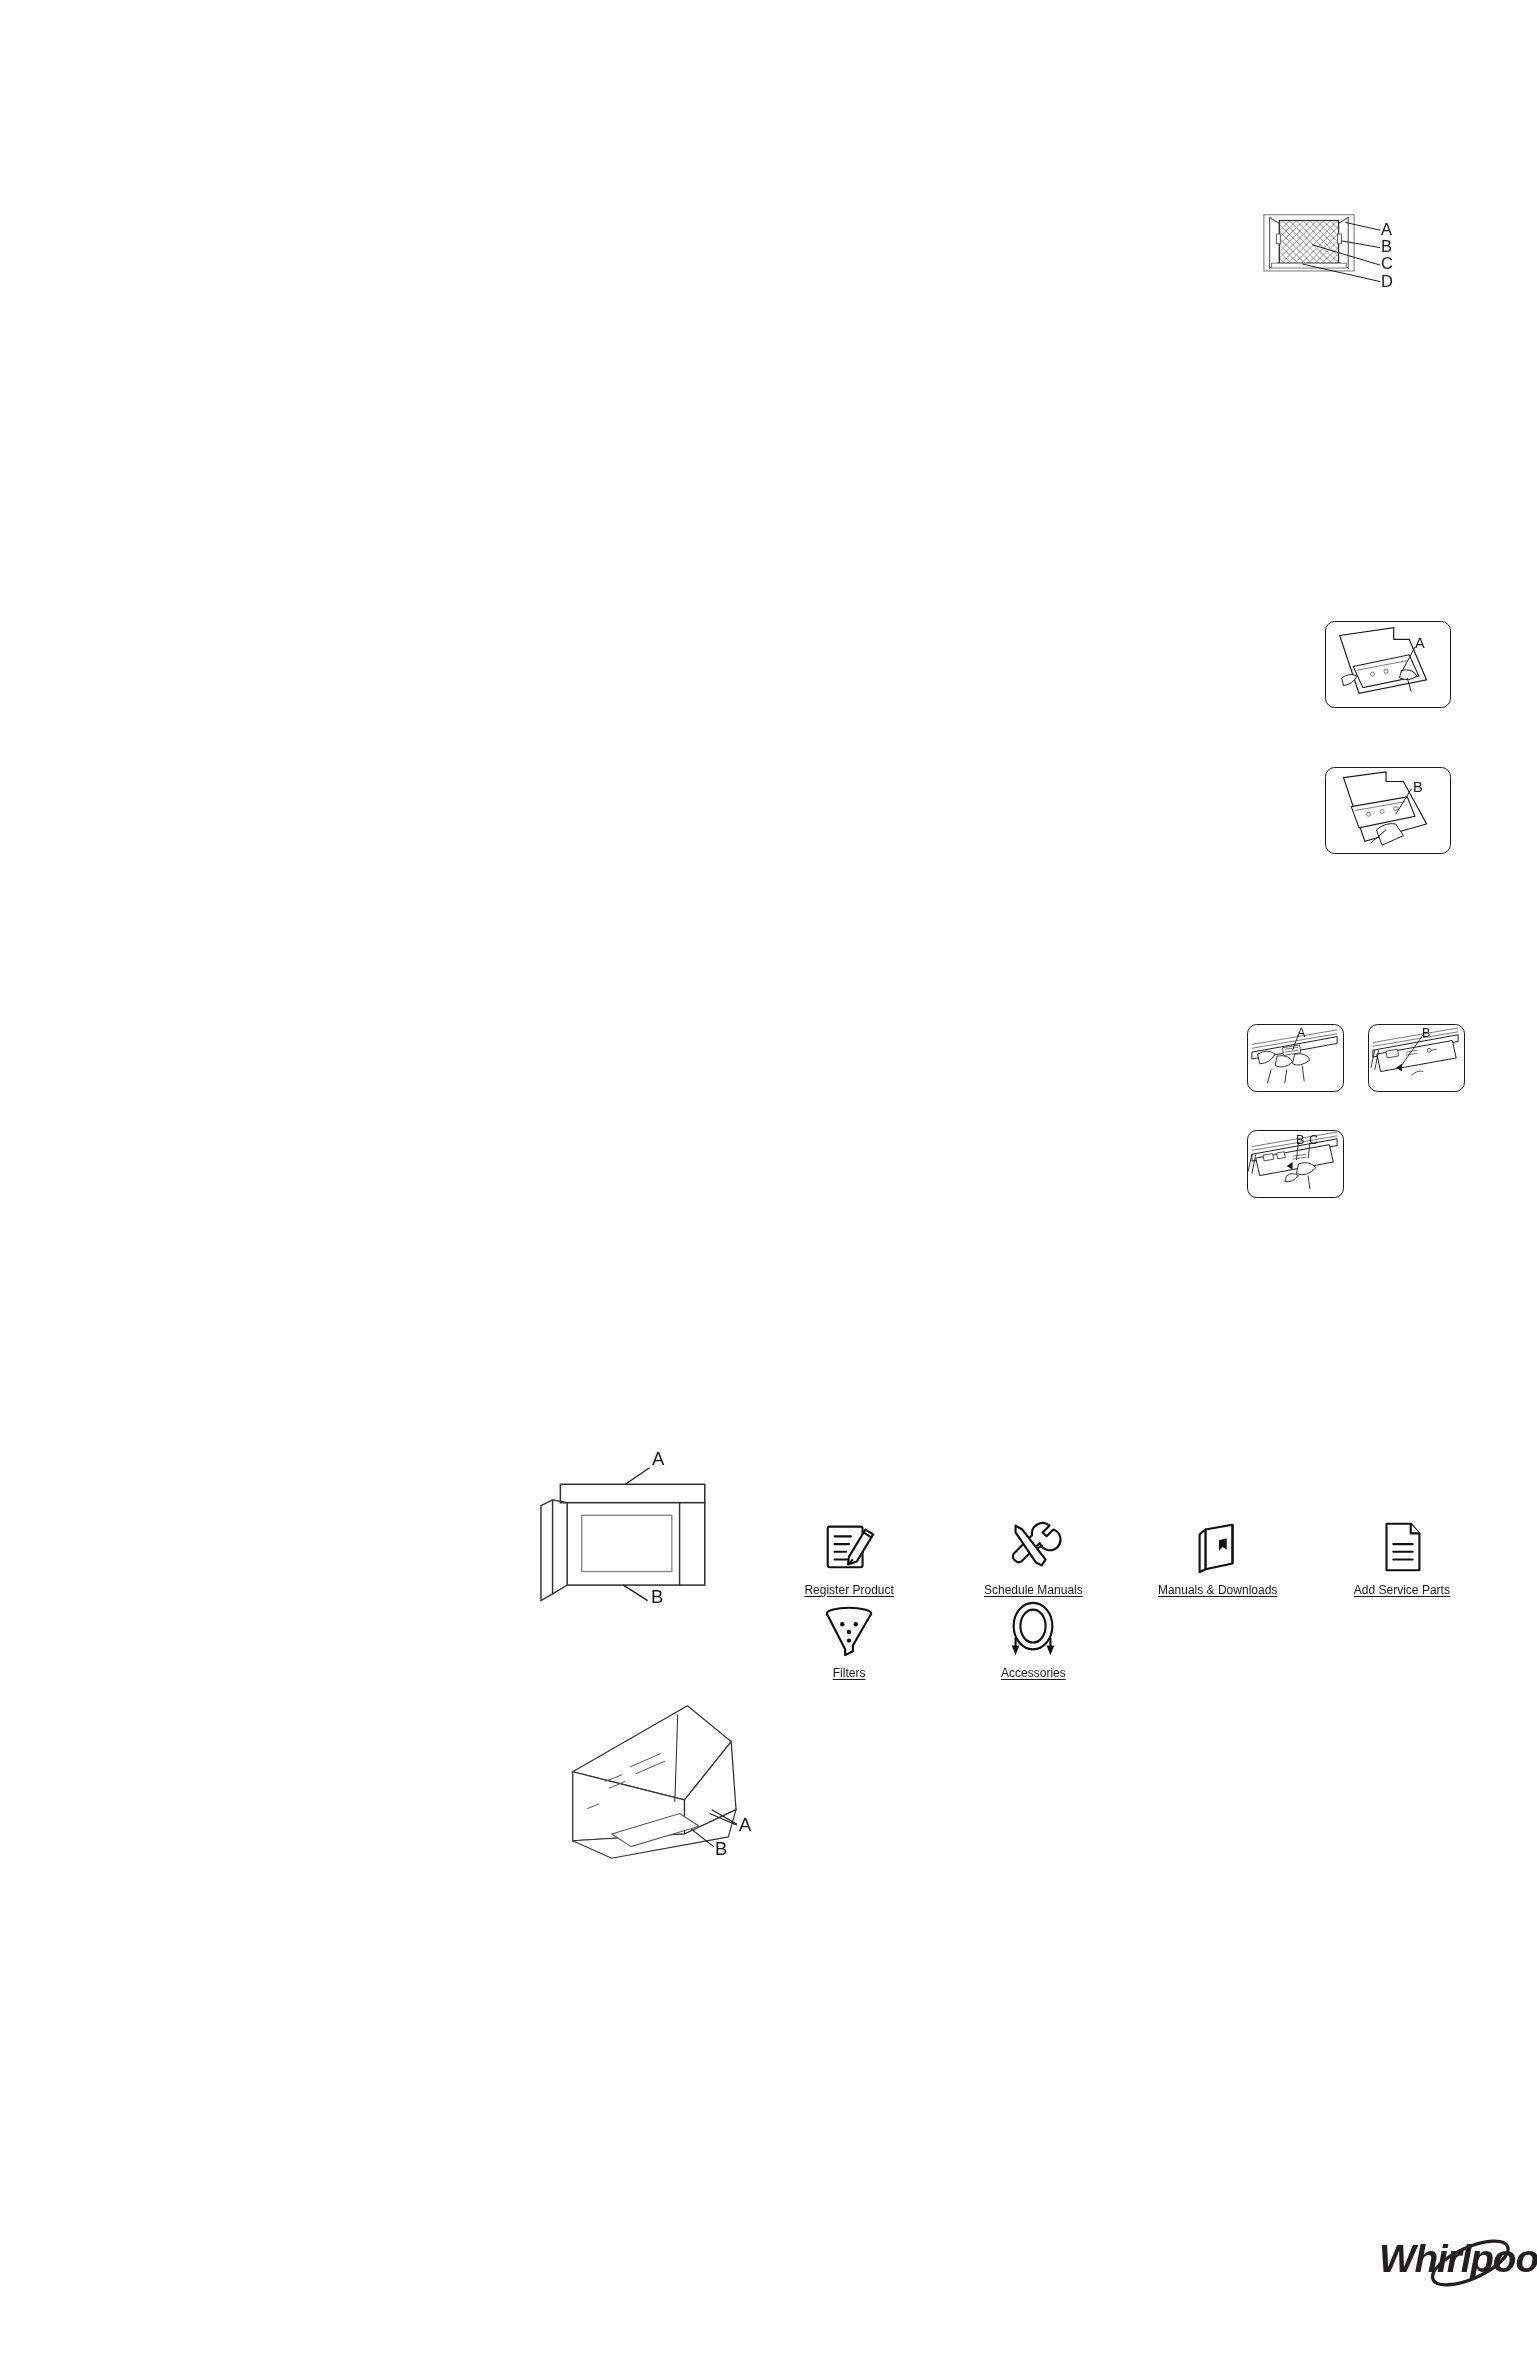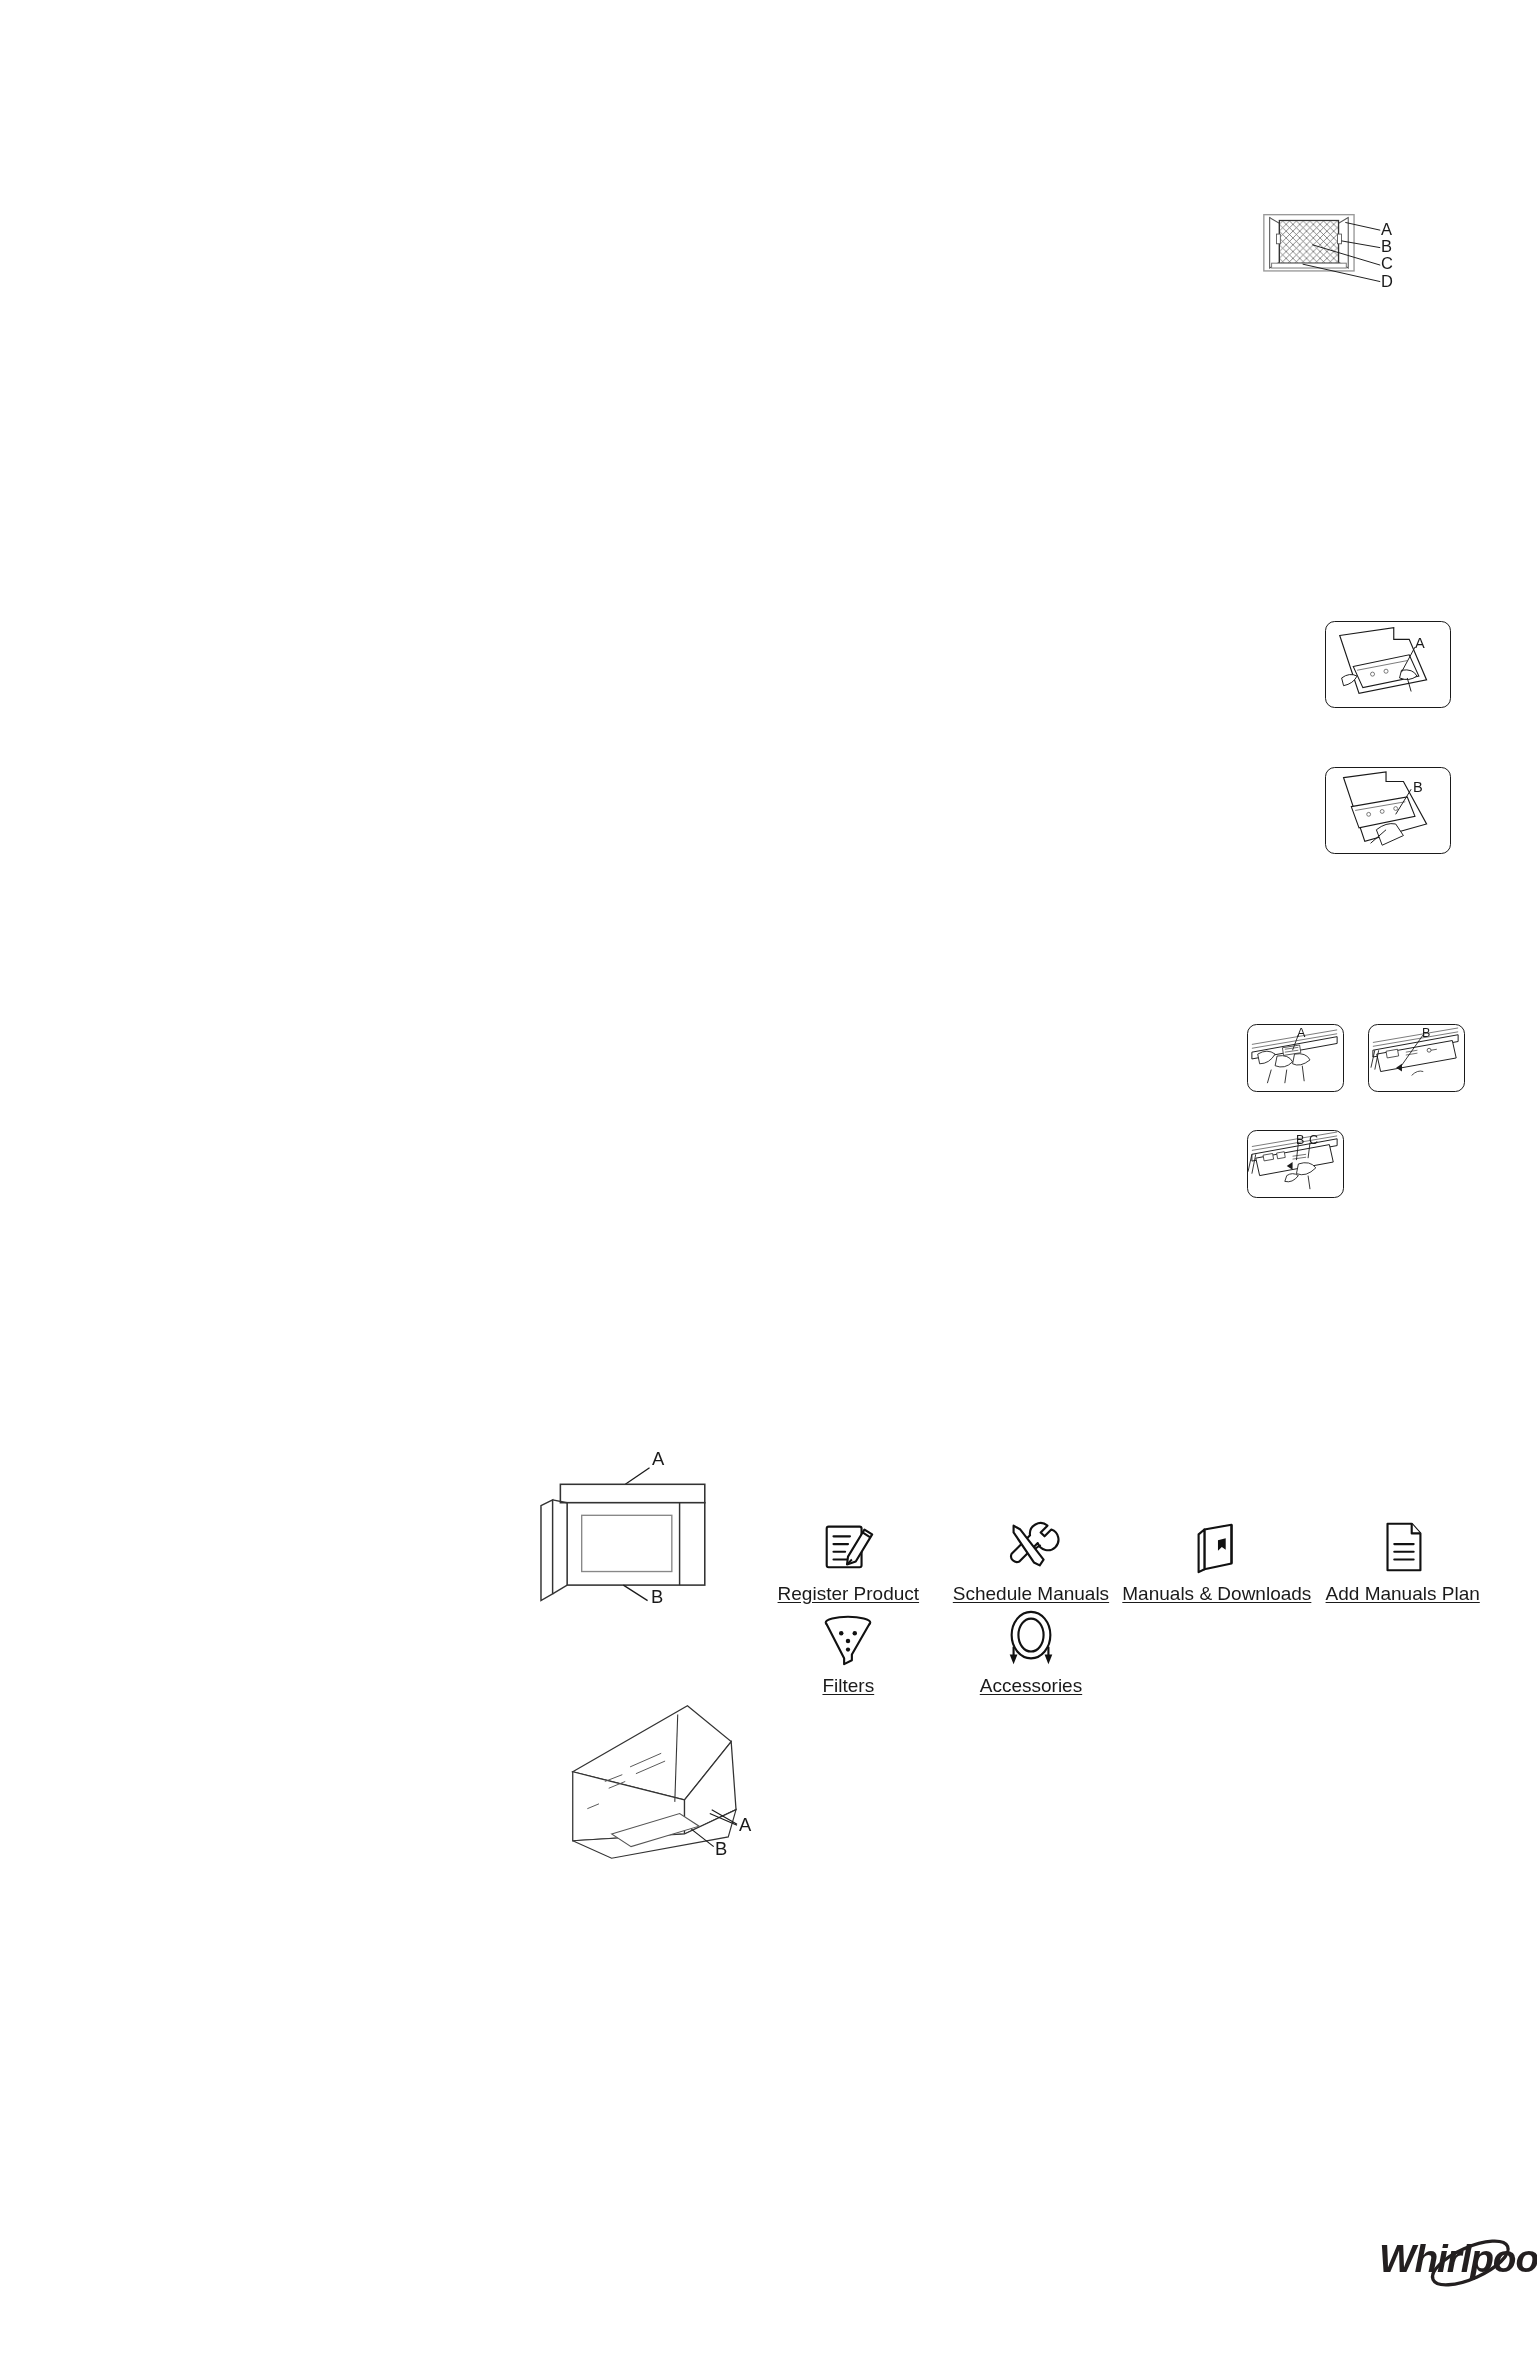--- a/index.html
+++ b/index.html
@@ -74,21 +74,21 @@
     width: 70px;
     height: 64px;
     display: flex;
     align-items: center;
     justify-content: center;
   }
   .service-icon svg { display: block; }
   .service-label {
     margin-top: 4.9px;
     font-family: "Liberation Sans", sans-serif;
-    font-size: 19px;
+    font-size: 12px;
     line-height: 1.2;
     color: #1a1a1a;
     text-decoration: underline;
     text-underline-offset: 1.9px;
     white-space: nowrap;
     text-align: center;
   }
 
   
   #brand-logo {
@@ -350,21 +350,21 @@
         <svg width="60" height="60" viewBox="0 0 62 62">
           <path d="M15,8 L40,8 L49,18 L49,56 L15,56 Z" fill="#ffffff" stroke="#111" stroke-width="2.2" stroke-linejoin="round"></path>
           <path d="M40,8 L40,18 L49,18" fill="#ffffff" stroke="#111" stroke-width="2.2" stroke-linejoin="round"></path>
           <g stroke="#111" stroke-width="2.2" stroke-linecap="round">
             <line x1="22" y1="29" x2="42" y2="29"></line>
             <line x1="22" y1="37" x2="42" y2="37"></line>
             <line x1="22" y1="45" x2="42" y2="45"></line>
           </g>
         </svg>
       </span>
-      <span class="service-label">Add Manuals Plan</span>
+      <span class="service-label">Add Service Parts</span>
     </a>
 
 
     <a class="service-item" href="#">
       <span class="service-icon">
         <svg width="60" height="60" viewBox="0 0 62 62">
           <ellipse cx="31" cy="15" rx="23" ry="6" fill="#ffffff" stroke="#111" stroke-width="2.2"></ellipse>
           <path d="M8,15 L27,52 L27,58 L35,54 L35,48 L54,15" fill="#ffffff" stroke="#111" stroke-width="2.2" stroke-linejoin="round"></path>
           <g fill="#111">
             <circle cx="24" cy="26" r="2.3"></circle>

